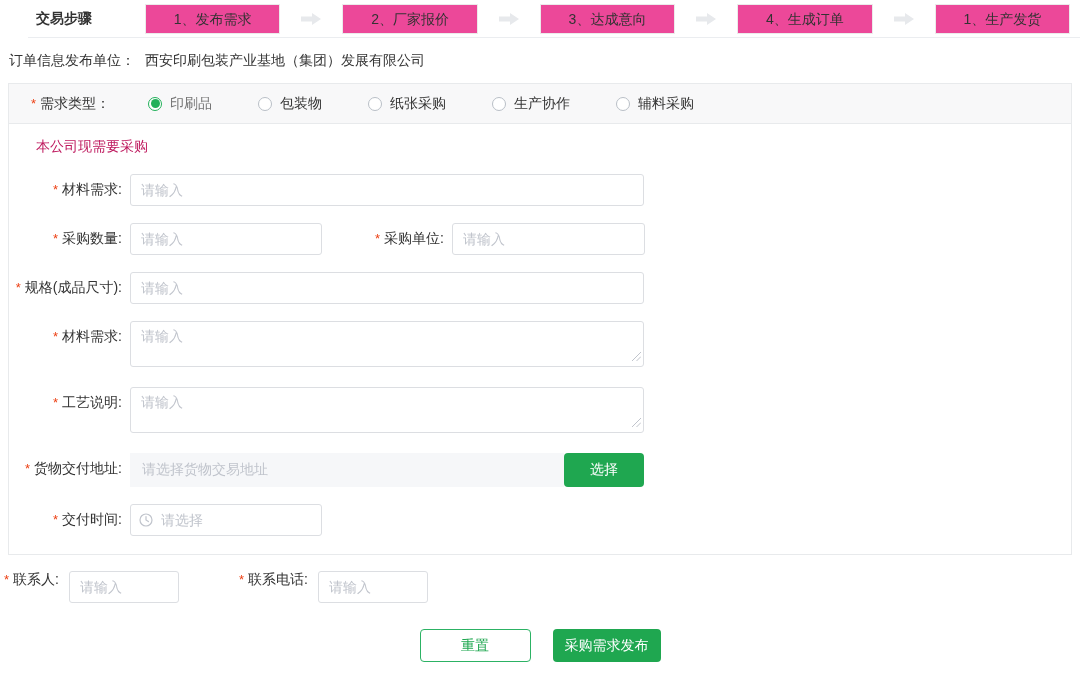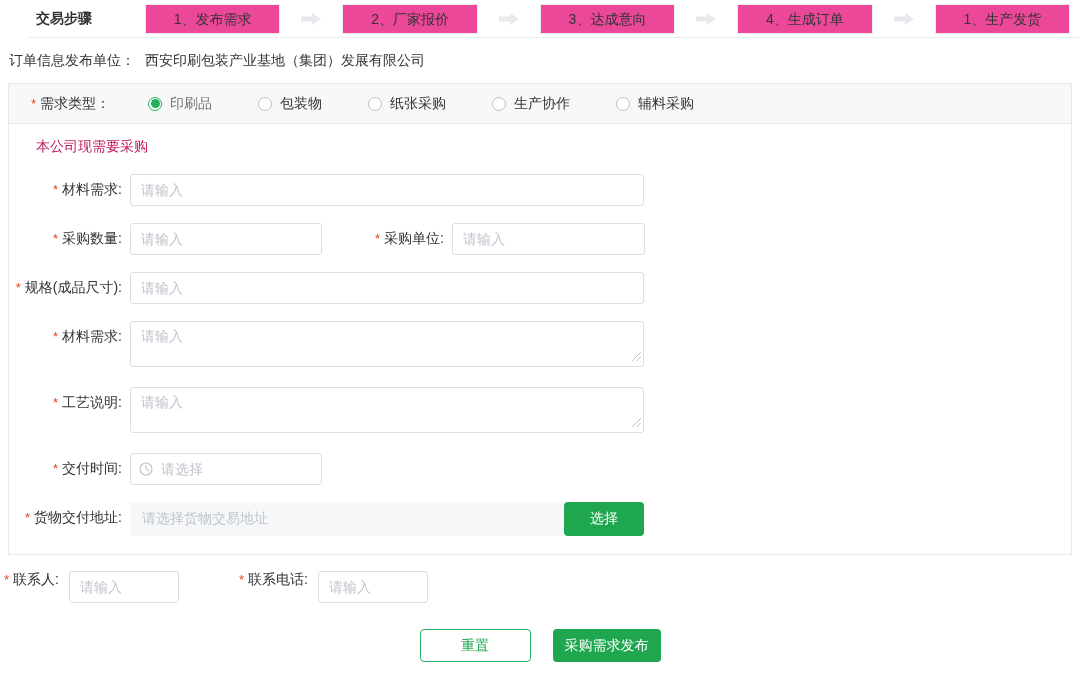--- a/index.html
+++ b/index.html
@@ -187,39 +187,39 @@
         <textarea class="txt" placeholder="请输入" style=""></textarea>
         <span class="ta-handle">
           <svg width="9" height="9" viewBox="0 0 9 9">
               <path d="M9 0L0 9M9 4.5L4.5 9" stroke="#c0c4cc" stroke-width="1"></path>
             </svg>
         </span>
       </div>
     </div>
 
     <div class="form-row">
+      <div class="f-label"><span class="req">*</span><span>货物交付地址:</span></div>
+      <div class="addr-box">
+        <div class="addr-display">请选择货物交易地址</div>
+        <button class="btn-select">选择</button>
+      </div>
+    </div>
+
+    <div class="form-row">
       <div class="f-label"><span class="req">*</span><span>交付时间:</span></div>
       <div class="date-wrap">
         <span class="clock">
           <svg width="14" height="14" viewBox="0 0 14 14">
               <circle cx="7" cy="7" r="6" fill="none" stroke="#c0c4cc" stroke-width="1.2"></circle>
               <path d="M7 3.5V7l2.4 1.6" fill="none" stroke="#c0c4cc" stroke-width="1.2" stroke-linecap="round"></path>
             </svg>
         </span>
         <input class="txt" placeholder="请选择" style="">
       </div>
     </div>
-
-    <div class="form-row">
-      <div class="f-label"><span class="req">*</span><span>货物交付地址:</span></div>
-      <div class="addr-box">
-        <div class="addr-display">请选择货物交易地址</div>
-        <button class="btn-select">选择</button>
-      </div>
-    </div>
   </div>
 </div>
 
 <div class="contact-row">
   <span class="c-label"><span class="req">*</span><span>联系人:</span></span>
   <input class="txt c-input" placeholder="请输入" style="">
   <span class="c-gap"></span>
   <span class="c-label"><span class="req">*</span><span>联系电话:</span></span>
   <input class="txt c-input" placeholder="请输入" style="">
 </div>

